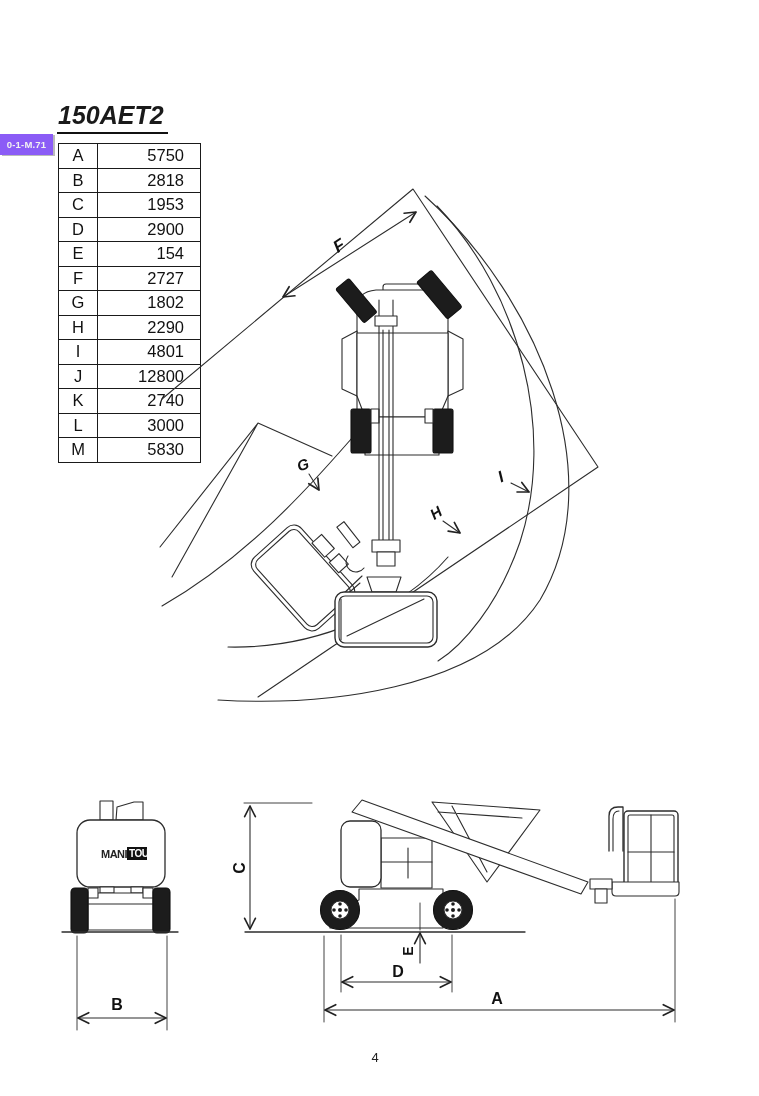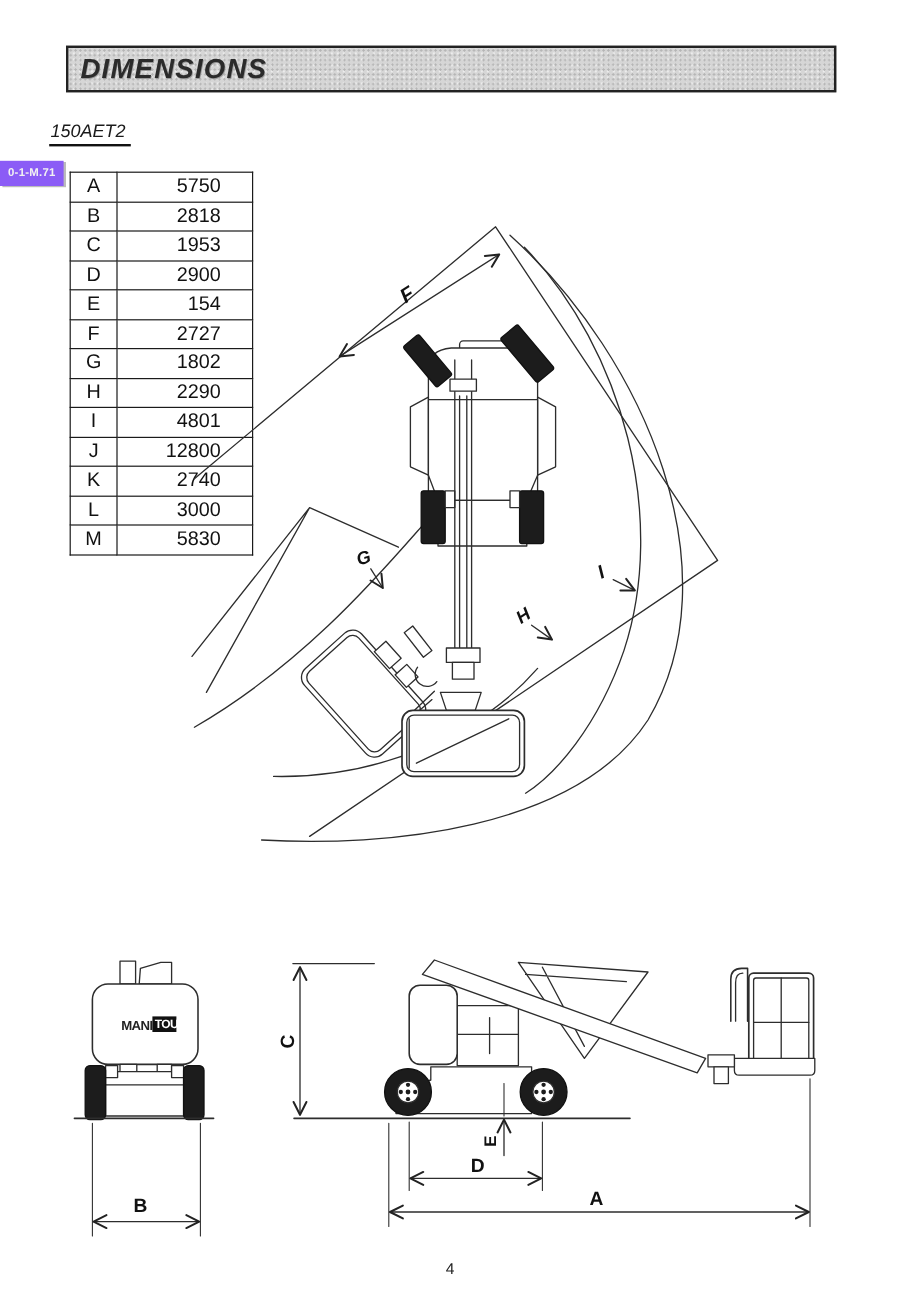--- a/index.html
+++ b/index.html
@@ -7,43 +7,40 @@
         font-family:"Liberation Sans",sans-serif;color:#1a1a1a;}
   #banner{position:absolute;left:55px;top:38px;width:638px;height:35px;
           border:2px solid #222;
           background-color:#d6d6d6;
           background-image:radial-gradient(#b5b5b5 0.8px, transparent 1px),
                            radial-gradient(#ececec 0.8px, transparent 1px);
           background-size:4px 4px,5px 5px;background-position:0 0,2px 2px;
           display:flex;align-items:center;}
   #banner .txt{font-style:italic;font-weight:bold;font-size:23px;letter-spacing:1px;
           color:#2b2b2b;padding-left:10px;text-shadow:0.6px 0.6px 0 #9a9a9a;}
-  #model{position:absolute;left:41px;top:101px;font-size:15px;font-weight:normal;
+  #model{position:absolute;left:57px;top:101px;font-size:25px;font-weight:bold;
           font-style:italic;border-bottom:2.2px solid #111;padding:0 4px 2px 1px;}
   #docref{position:absolute;left:0;top:134px;width:53px;height:21px;background:#8b5cf6;
           color:#f2f2f2;font-size:9.5px;font-weight:bold;display:flex;align-items:center;
           justify-content:center;letter-spacing:0.2px;box-shadow:2px 1px 0 #bbb;}
   #dimtable{position:absolute;left:58px;top:143px;border-collapse:collapse;
           table-layout:fixed;}
   #dimtable td{border:1.6px solid #1a1a1a;height:23.5px;padding:0;
           font-size:16.5px;color:#111;background:#fff;}
   #dimtable td.l{width:38px;text-align:center;}
-  #dimtable td.v{width:86px;text-align:right;padding-right:26px;}
+  #dimtable td.v{width:86px;text-align:right;padding-right:16px;}
   #pagenum{position:absolute;left:360px;top:1050px;width:30px;text-align:center;
           font-size:13px;color:#222;}
   svg text{font-family:"Liberation Sans",sans-serif;}
 </style>
 </head>
 <body>
 
 <div id="page">
 
-  <div id="banner">
-    <span class="txt">DIMENSIONS</span>
-  </div>
 
   <div id="model">150AET2</div>
 
   <div id="docref">0-1-M.71</div>
 
   <table id="dimtable">
     <tbody>
       <tr>
           <td class="l">A</td>
           <td class="v">5750</td>

